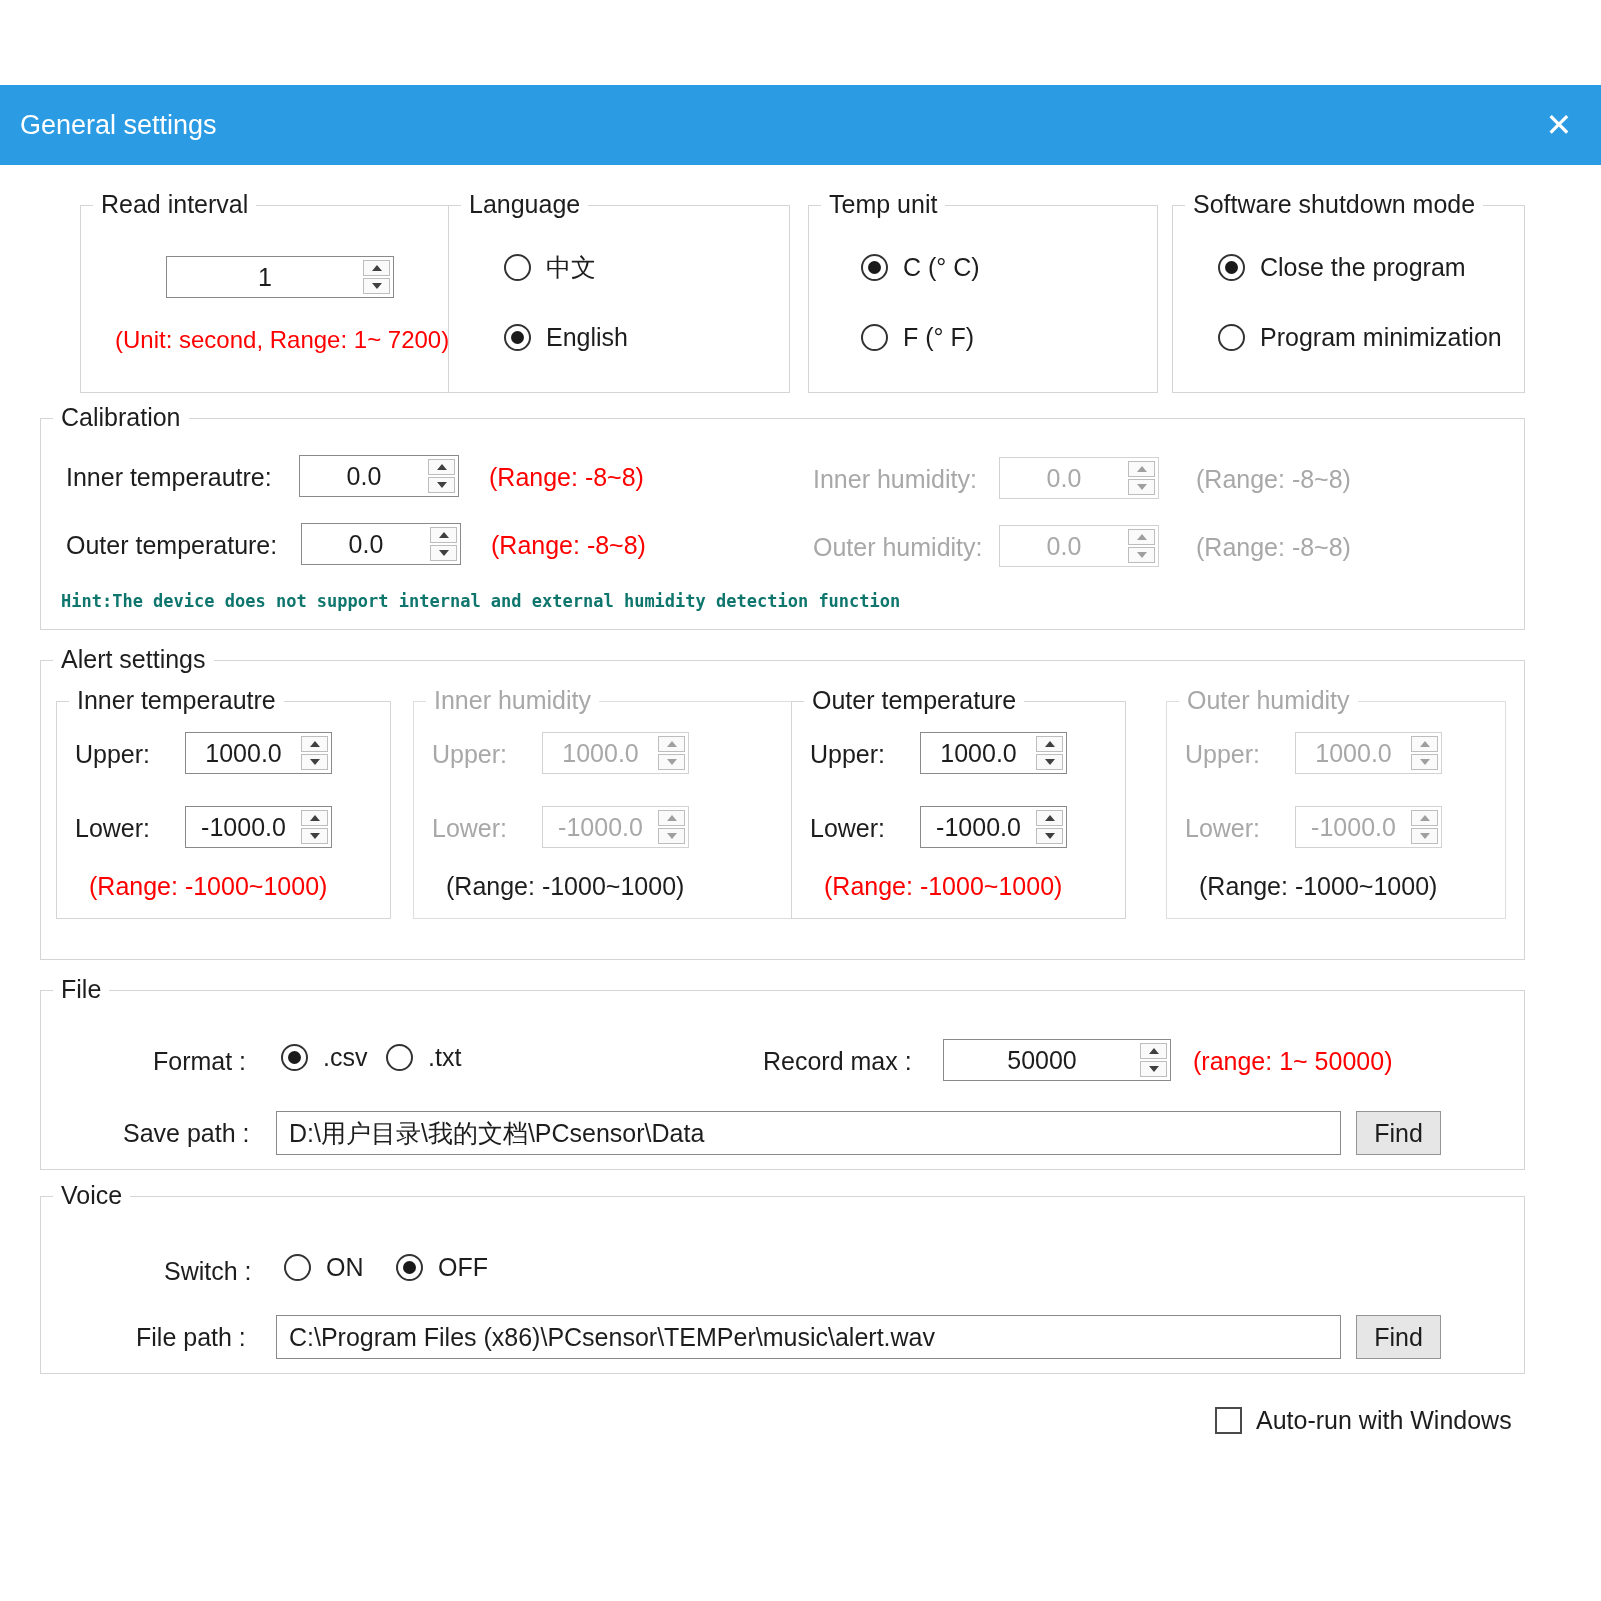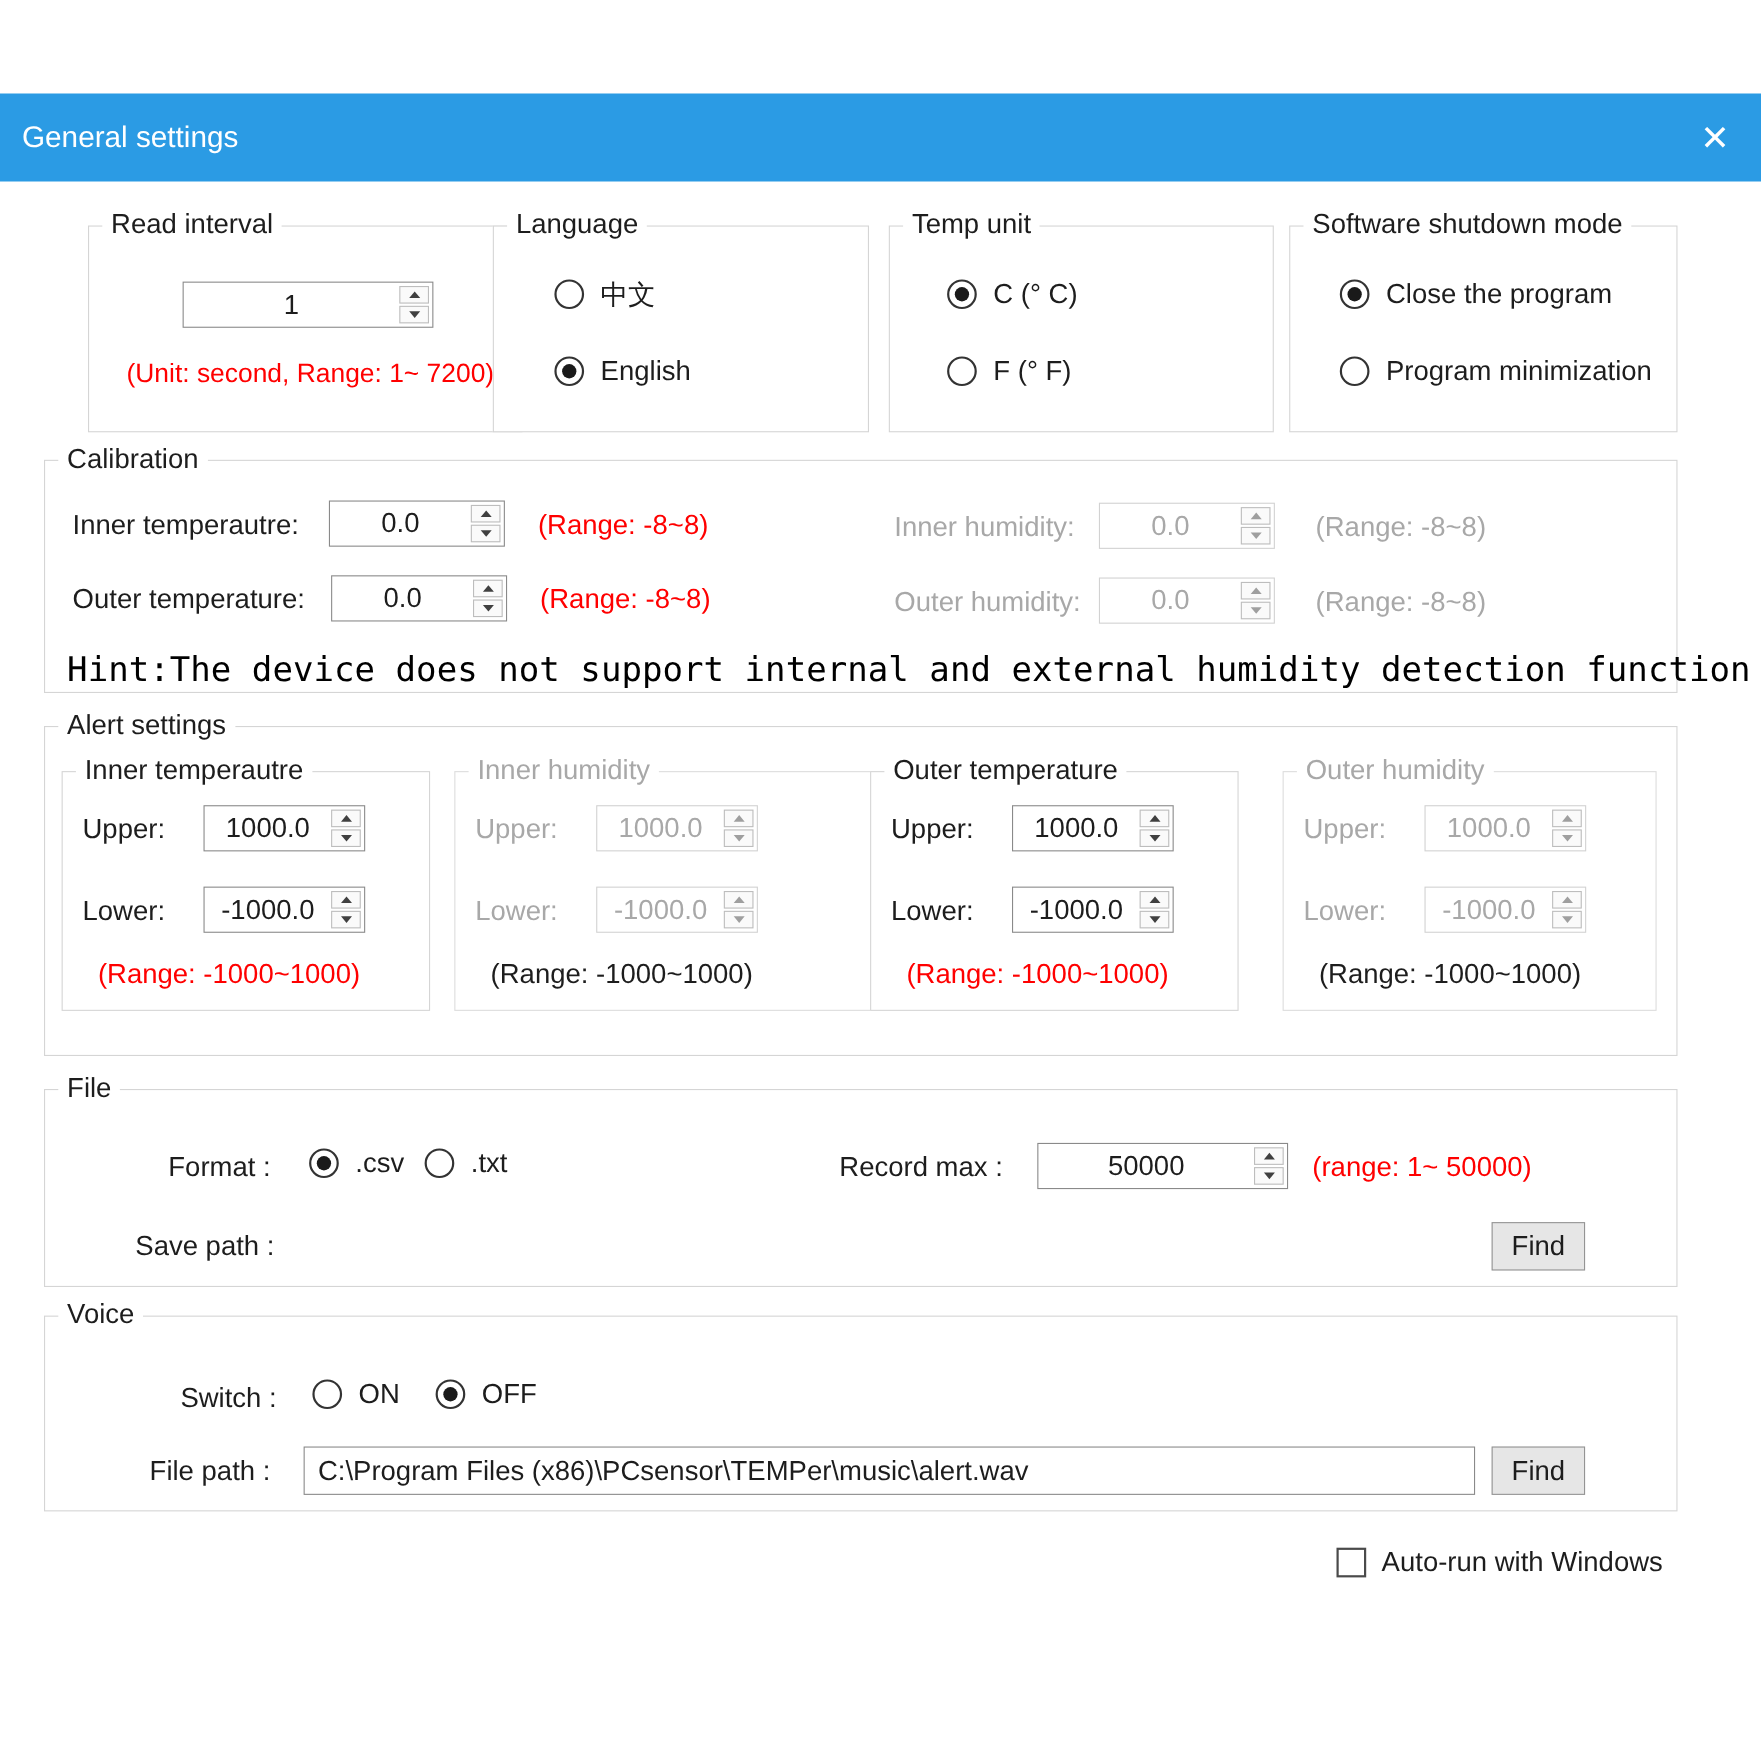--- a/index.html
+++ b/index.html
@@ -12,21 +12,21 @@
   .titlebar { position:absolute; left:0; top:85px; width:1601px; height:80px; background:#2b9be4; display:flex; align-items:center; }
   .title { padding-left:20px; font-size:27px; color:#ffffff; }
   .close { margin-left:auto; width:84px; height:80px; display:flex; align-items:center; justify-content:center; font-size:32px; color:#ffffff; cursor:pointer; }
   
   .group, .subgroup { position:absolute; border:1px solid #d5d5d5; background:#fff; }
   .glabel { position:absolute; top:-16px; left:12px; background:#fff; padding:0 8px; white-space:nowrap; font-size:25px; }
   .flabel { position:absolute; white-space:nowrap; }
   .rangetext { position:absolute; white-space:nowrap; }
   .red  { color:#ff0000; }
   .gray { color:#a8a8a8; }
-  .hint { position:absolute; color:#000000; font-family:"DejaVu Sans Mono", monospace; font-size:31px; white-space:nowrap; }
+  .hint { position:absolute; color:#0f766e; font-family:"DejaVu Sans Mono", monospace; font-size:17px; white-space:nowrap;font-weight:bold; }
   
   .radio-row { position:absolute; display:flex; align-items:center; gap:15px; cursor:pointer; white-space:nowrap; }
   .radio { width:27px; height:27px; border:2px solid #333; border-radius:50%; background:#fff; position:relative; flex:0 0 auto; }
   .radio.checked::after { content:""; position:absolute; left:5px; top:5px; right:5px; bottom:5px; border-radius:50%; background:#1a1a1a; }
   .checkbox-row { position:absolute; display:flex; align-items:center; gap:14px; cursor:pointer; white-space:nowrap; }
   .checkbox { width:27px; height:27px; border:2px solid #4a4a4a; background:#fff; position:relative; flex:0 0 auto; }
   
   .spin { position:absolute; height:42px; border:1px solid #8a8a8a; background:#fff; display:flex; align-items:stretch; padding:3px; }
   .spin-val { flex:1; display:flex; align-items:center; justify-content:center; overflow:hidden; }
   .spin-btns { width:27px; display:flex; flex-direction:column; gap:2px; margin-left:3px; }
@@ -259,20 +259,23 @@
     <div class="spin" style="left:902px; top:48px; width:228px;">
       <span class="spin-val">50000</span>
       <span class="spin-btns">
         <span class="sb up"></span>
         <span class="sb dn"></span>
       </span>
     </div>
     <span class="rangetext red" style="left:1152px; top:56px;">(range: 1~ 50000)</span>
 
     <span class="flabel" style="left:82px; top:128px;">Save path :</span>
+    <div class="textbox" style="left:235px; top:120px; width:1065px;">
+      <span>D:\用户目录\我的文档\PCsensor\Data</span>
+    </div>
     <div class="btn" style="left:1315px; top:120px; width:85px; height:44px;">
       <span>Find</span>
     </div>
   </div>
 
   <div class="group" style="left:40px; top:1196px; width:1485px; height:178px;">
     <span class="glabel">Voice</span>
 
     <span class="flabel" style="left:123px; top:60px;">Switch :</span>
     <div class="radio-row" style="left:243px; top:56px;">

